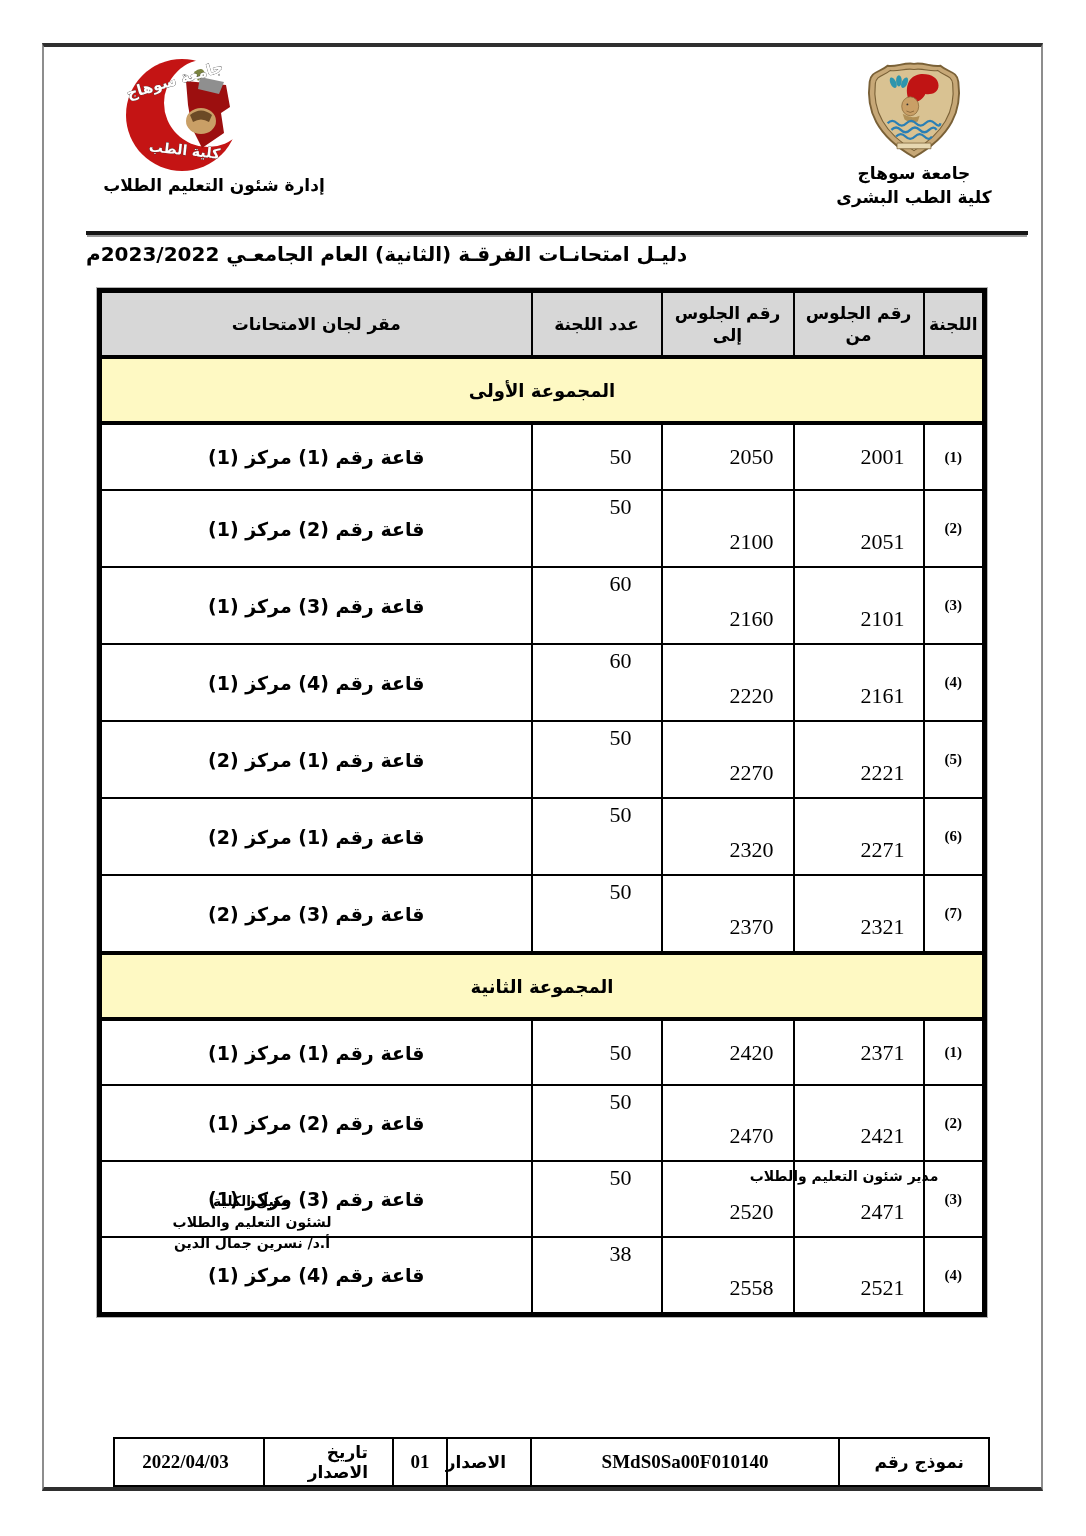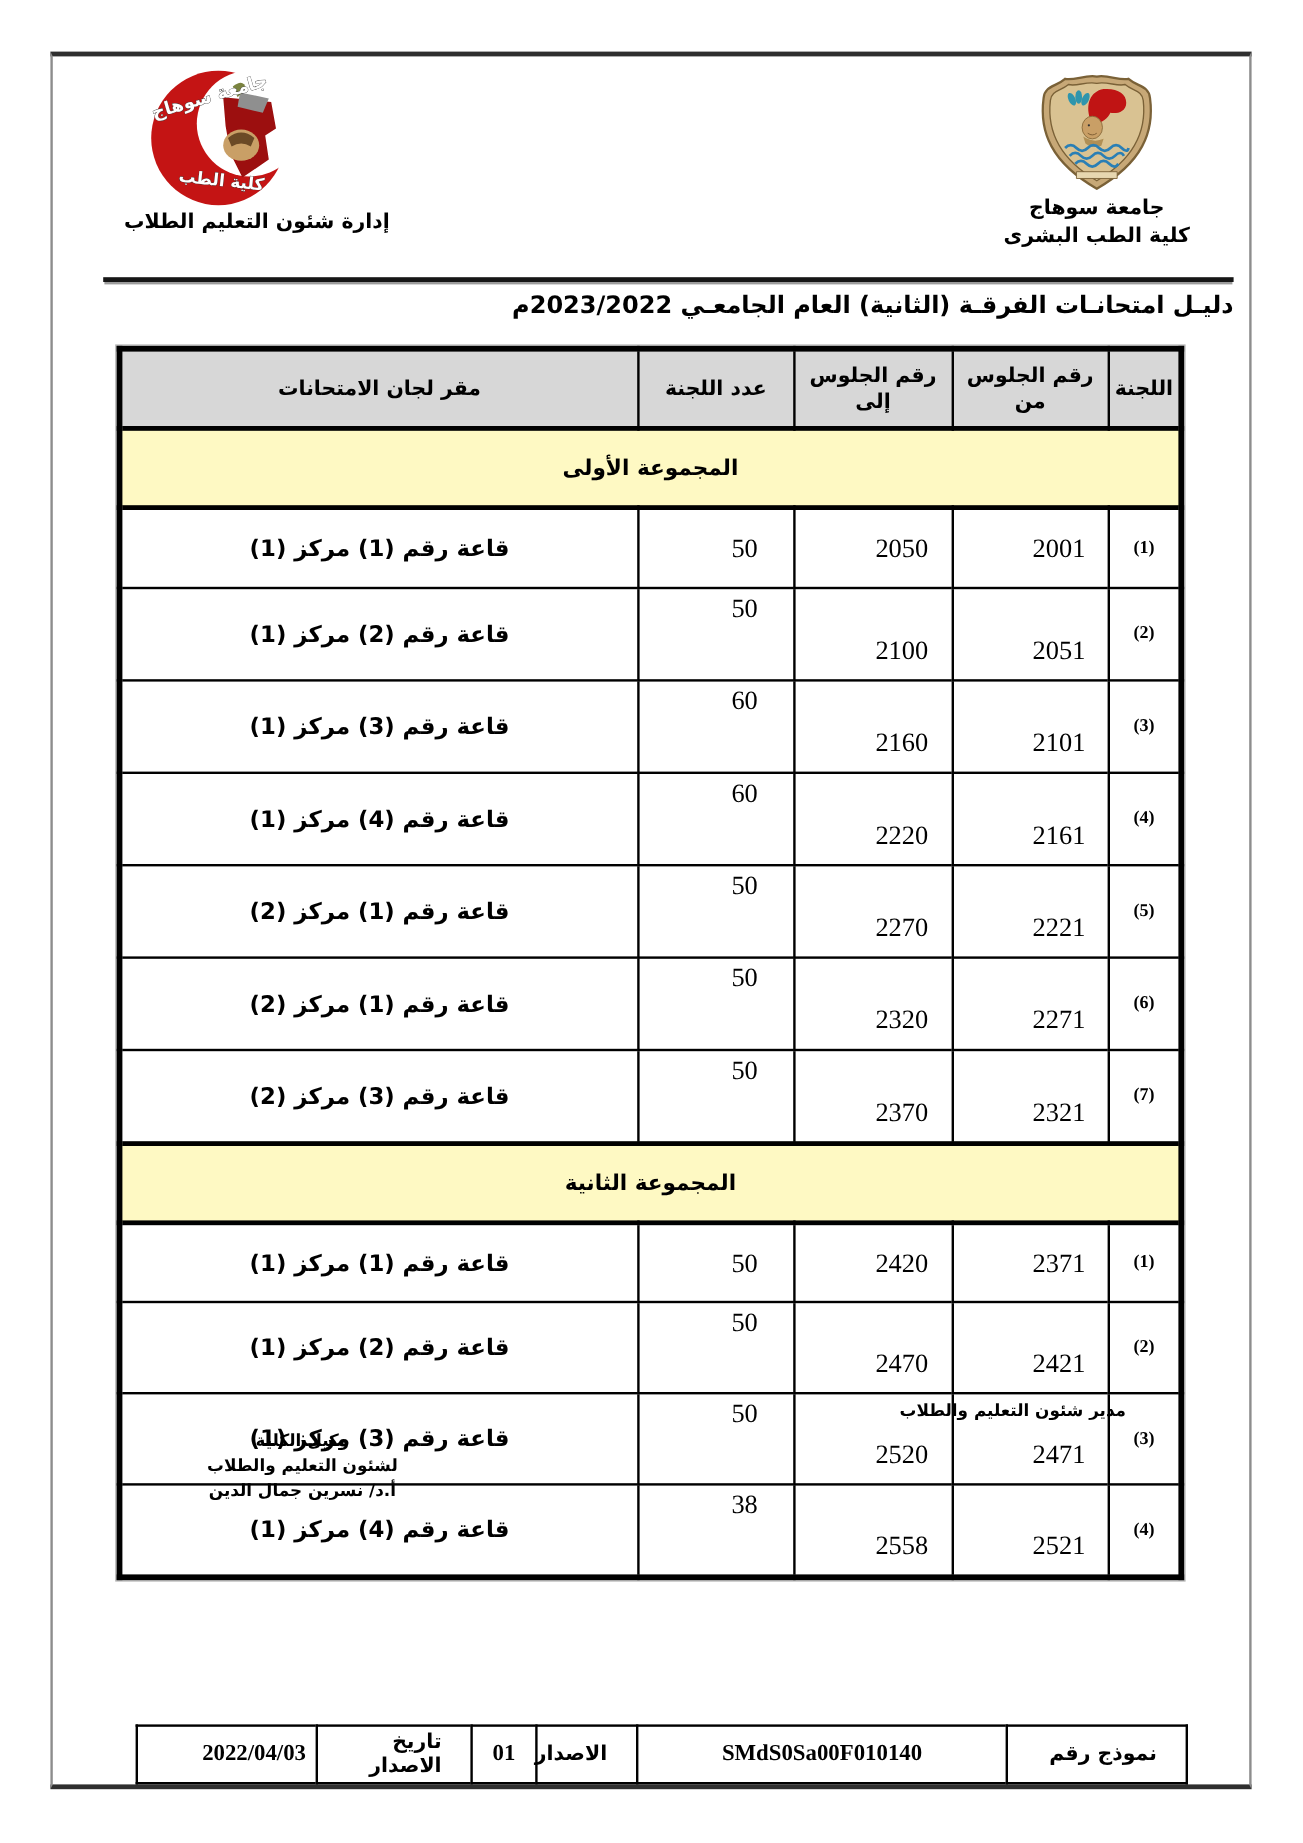--- a/index.html
+++ b/index.html
@@ -11,21 +11,21 @@
   .crescent-logo{position:absolute;left:70px;top:8px;}
   .dept-label{position:absolute;left:45px;top:128px;width:250px;text-align:center;
               font-weight:bold;font-size:17px;direction:rtl;}
   .right-block{position:absolute;left:770px;top:14px;width:200px;text-align:center;direction:rtl;}
   .right-block svg{display:block;margin:0 auto;}
   .uni-name,.fac-name{font-weight:bold;font-size:17px;line-height:24px;}
   
   .divider{position:absolute;left:42px;top:184px;width:942px;height:4px;background:#161616;
            box-shadow:0 3px 0 -1px #9c9c9c;}
   
-  .titles{position:absolute;left:42px;top:195px;width:942px;text-align:right;direction:rtl;}
+  .titles{position:absolute;left:42px;top:195px;width:942px;text-align:left;direction:rtl;}
   .title-1{font-weight:bold;font-size:20px;line-height:24px;}
   .title-2{font-weight:bold;font-size:19px;line-height:24px;}
   
   .exam-table{position:absolute;left:53px;top:241px;width:885px;border-collapse:collapse;
               table-layout:fixed;direction:rtl;outline:1px solid #b3b3b3;}
   .exam-table th,.exam-table td{border:2px solid #000;text-align:center;vertical-align:middle;padding:0;}
   .exam-table{border:5px solid #000;}
   .exam-table th{background:#d7d7d7;font-weight:bold;font-size:17px;height:62px;
                  white-space:pre-line;line-height:22px;}
   td.section-cell{height:62px;font-weight:bold;font-size:18px;
@@ -41,21 +41,21 @@
   .sig-manager{position:absolute;left:700px;top:1121px;width:200px;text-align:center;
                font-weight:bold;font-size:14px;direction:rtl;}
   .sig-dean{position:absolute;left:118px;top:1144px;width:180px;text-align:center;
             font-weight:bold;font-size:14px;line-height:21px;direction:rtl;}
   
   .footer-table{position:absolute;left:69px;top:1390px;width:875px;border-collapse:collapse;
                 table-layout:fixed;direction:rtl;border:2px solid #000;}
   .footer-table td{border:2px solid #000;height:44px;vertical-align:middle;font-weight:bold;}
   td.f-label{font-size:17px;text-align:right;padding-left:4px;padding-right:24px;}
   td.f-serif{font-family:"Liberation Serif",serif;font-size:19px;text-align:center;}
-  td.f-date{font-family:"Liberation Serif",serif;font-size:19px;text-align:right;padding-right:8px;}
+  td.f-date{font-family:"Liberation Serif",serif;font-size:19px;text-align:center;padding-right:8px;}
   text{font-family:"DejaVu Sans",sans-serif;}
 </style>
 </head>
 <body>
 
 <div class="frame">
 
   <svg class="crescent-logo" width="160" height="122" viewBox="0 0 160 122">
     <circle cx="68" cy="60" r="56" fill="#c41414"></circle>
     <circle cx="94" cy="48" r="44" fill="#ffffff"></circle>

